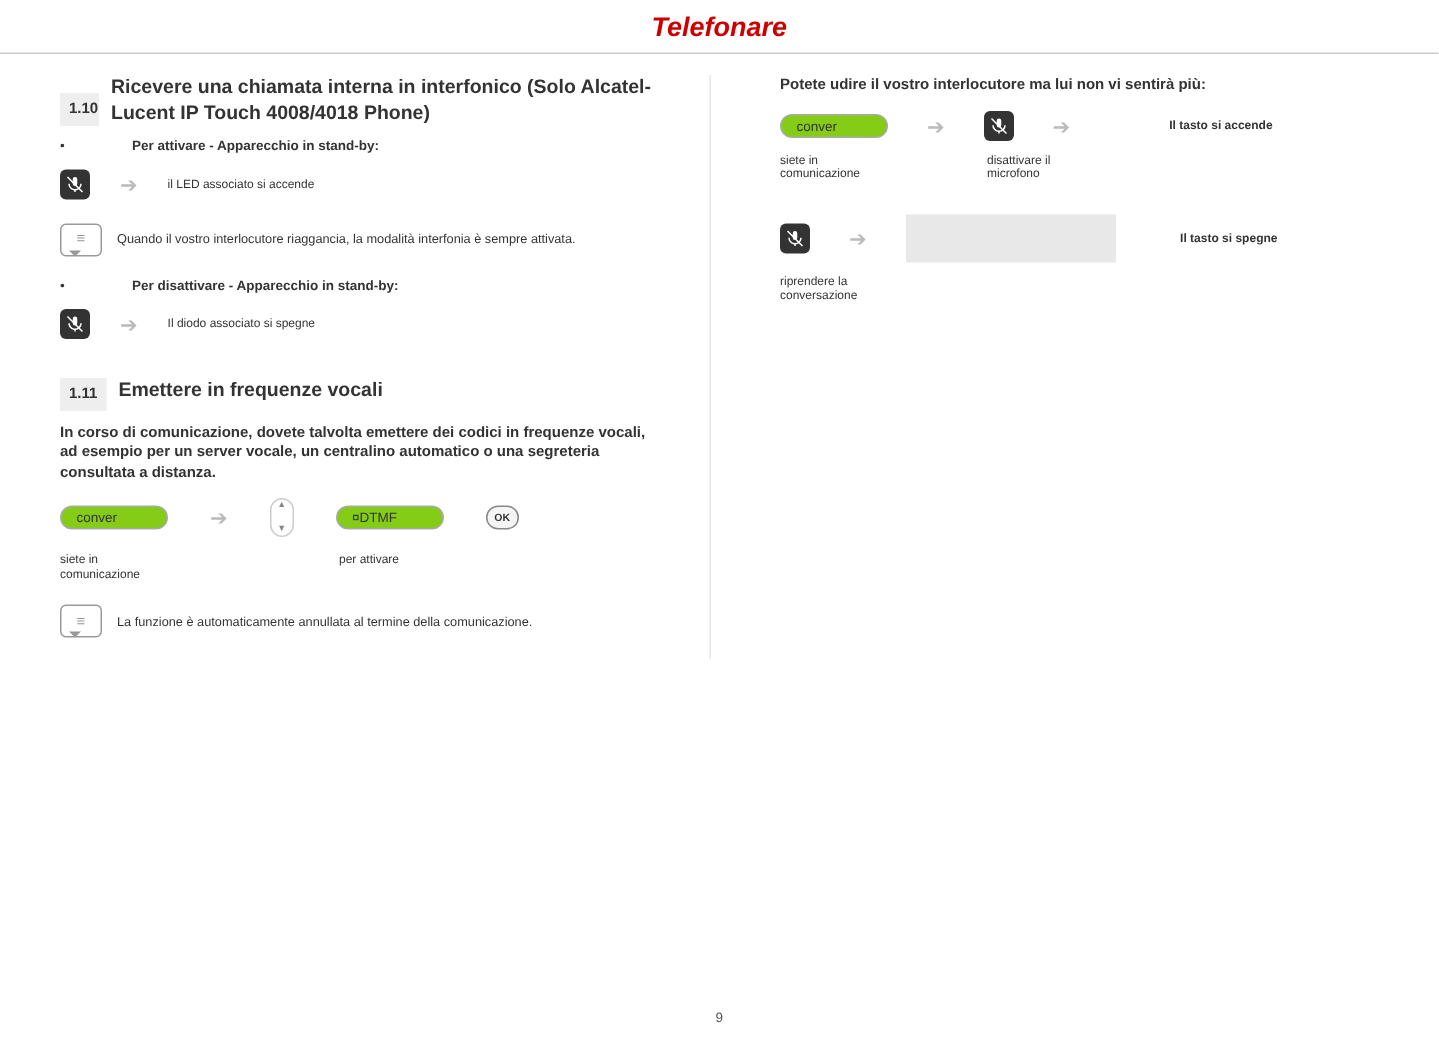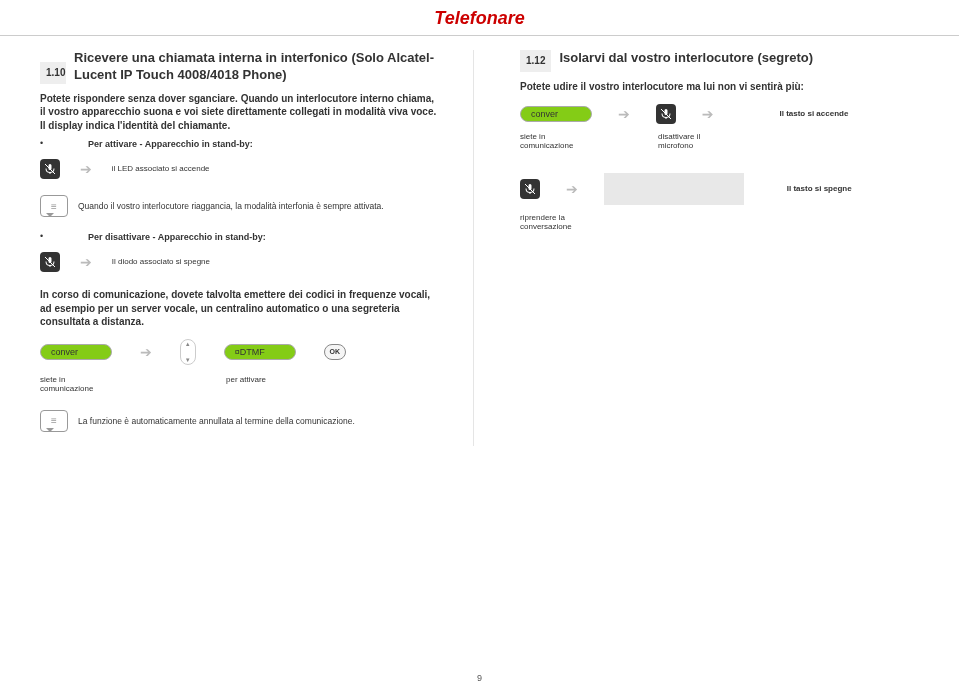--- a/index.html
+++ b/index.html
@@ -135,21 +135,20 @@
 
 <div class="content">
 
   <div class="col col-left">
 
     <div class="section-head">
       <div class="num-box">1.10</div>
       <div class="section-title">Ricevere una chiamata interna in interfonico (Solo Alcatel-Lucent IP Touch 4008/4018 Phone)</div>
     </div>
 
-    <p class="para">Potete rispondere senza dover sganciare. Quando un interlocutore interno chiama, il vostro apparecchio suona e voi siete direttamente collegati in modalità viva voce. Il display indica l'identità del chiamante.</p>
 
     <ul class="bul">
       <li><span class="sub-label">Per attivare - Apparecchio in stand-by:</span></li>
     </ul>
 
     <div class="row">
       <div class="icon-btn">
         <svg class="mute-svg" viewBox="0 0 24 24">
             <path fill="#fff" d="M12 2a3 3 0 0 0-3 3v6a3 3 0 0 0 6 0V5a3 3 0 0 0-3-3zm7 9a7 7 0 0 1-14 0H3a9 9 0 0 0 8 8.94V22h2v-2.06A9 9 0 0 0 21 11h-2z"></path>
             <line x1="2" y1="2" x2="22" y2="22" stroke="#fff" stroke-width="2"></line>
@@ -172,20 +171,24 @@
       <div class="icon-btn">
         <svg class="mute-svg" viewBox="0 0 24 24">
             <path fill="#fff" d="M12 2a3 3 0 0 0-3 3v6a3 3 0 0 0 6 0V5a3 3 0 0 0-3-3zm7 9a7 7 0 0 1-14 0H3a9 9 0 0 0 8 8.94V22h2v-2.06A9 9 0 0 0 21 11h-2z"></path>
             <line x1="2" y1="2" x2="22" y2="22" stroke="#fff" stroke-width="2"></line>
           </svg>
       </div>
       <span class="arrow">➔</span>
       <span class="small-txt">Il diodo associato si spegne</span>
     </div>
 
+    <div class="section-head" style="margin-top:26px;">
+      <div class="num-box">1.11</div>
+      <div class="section-title">Emettere in frequenze vocali</div>
+    </div>
 
     <p class="para">In corso di comunicazione, dovete talvolta emettere dei codici in frequenze vocali, ad esempio per un server vocale, un centralino automatico o una segreteria consultata a distanza.</p>
 
     <div class="row row-sm" style="align-items:center;">
       <span class="pill">conver</span>
       <span class="arrow">➔</span>
       <div class="center-stack">
         <div class="nav-pad">
             <span>▲</span>
             <span>▼</span>
@@ -204,24 +207,20 @@
 
     <div class="note-row">
       <div class="note-icon">≡</div>
       <div class="note-txt">La funzione è automaticamente annullata al termine della comunicazione.</div>
     </div>
 
   </div>
 
   <div class="col col-right">
 
-    <div class="section-head">
-      <div class="num-box">1.12</div>
-      <div class="section-title">Isolarvi dal vostro interlocutore (segreto)</div>
-    </div>
 
     <p class="para">Potete udire il vostro interlocutore ma lui non vi sentirà più:</p>
 
     <div class="row" style="gap:26px;">
       <span class="pill">conver</span>
       <span class="arrow">➔</span>
       <div class="icon-btn">
         <svg class="mute-svg" viewBox="0 0 24 24">
             <path fill="#fff" d="M12 2a3 3 0 0 0-3 3v6a3 3 0 0 0 6 0V5a3 3 0 0 0-3-3zm7 9a7 7 0 0 1-14 0H3a9 9 0 0 0 8 8.94V22h2v-2.06A9 9 0 0 0 21 11h-2z"></path>
             <line x1="2" y1="2" x2="22" y2="22" stroke="#fff" stroke-width="2"></line>

